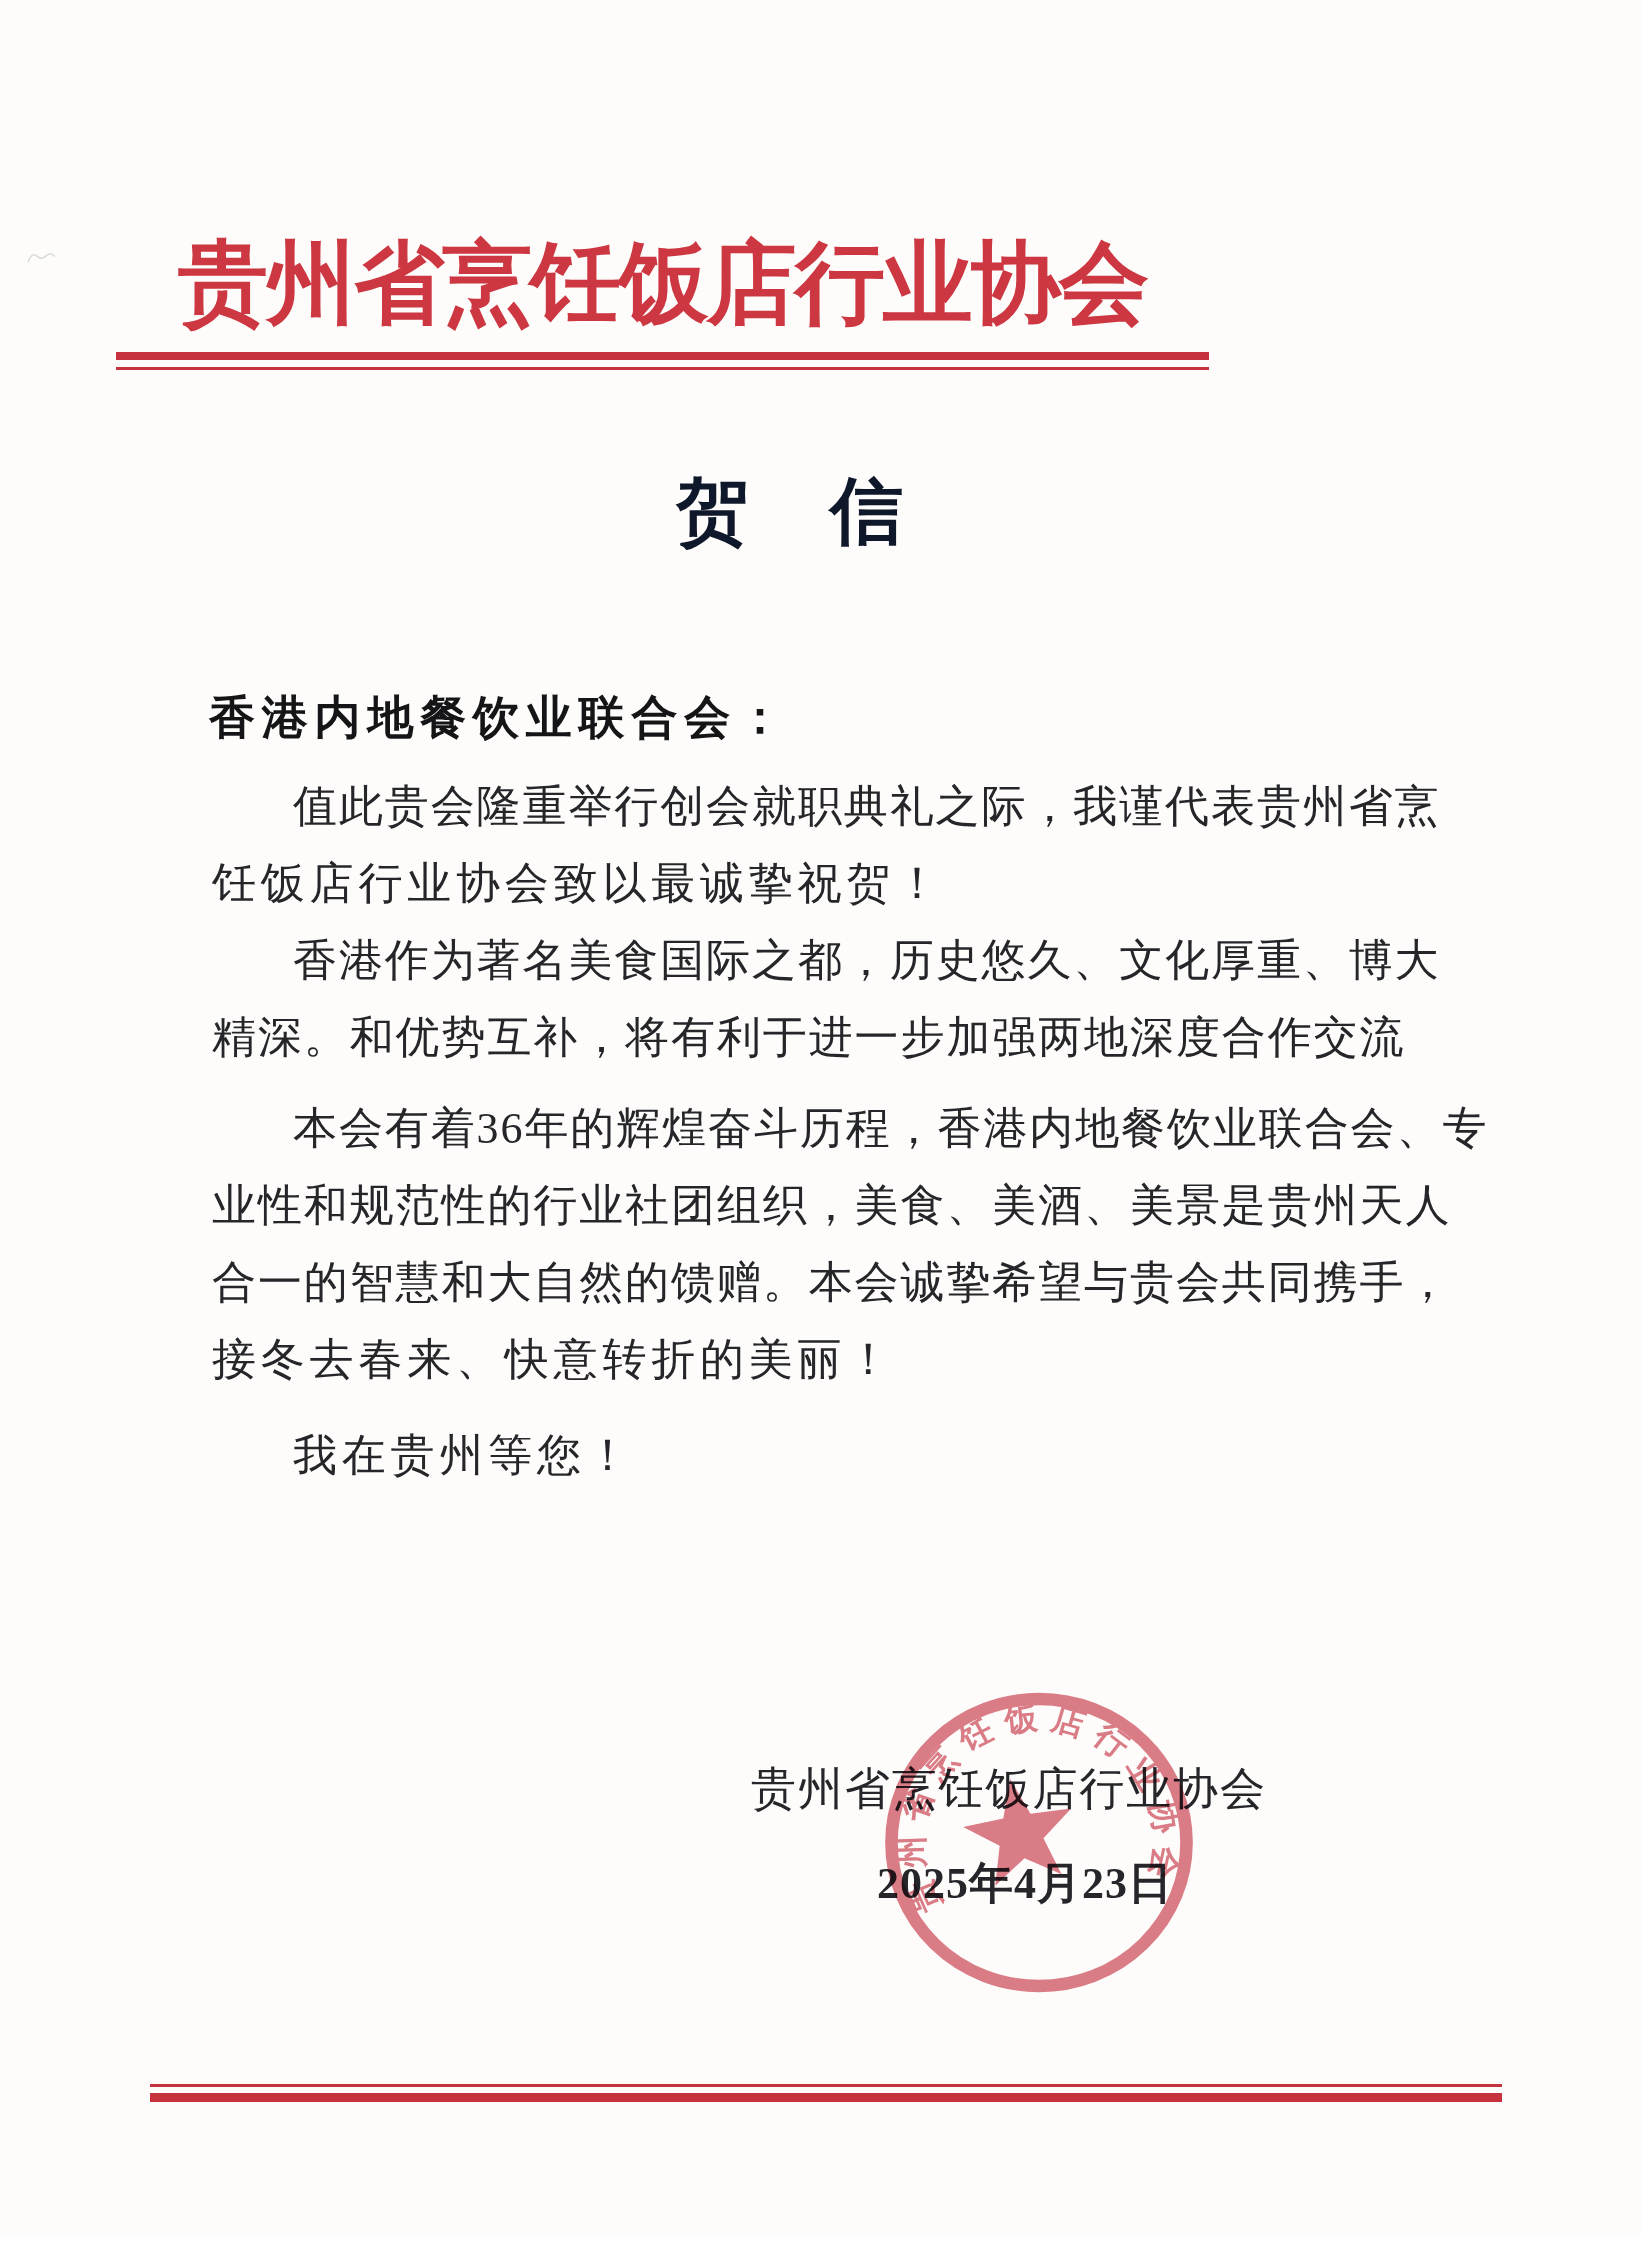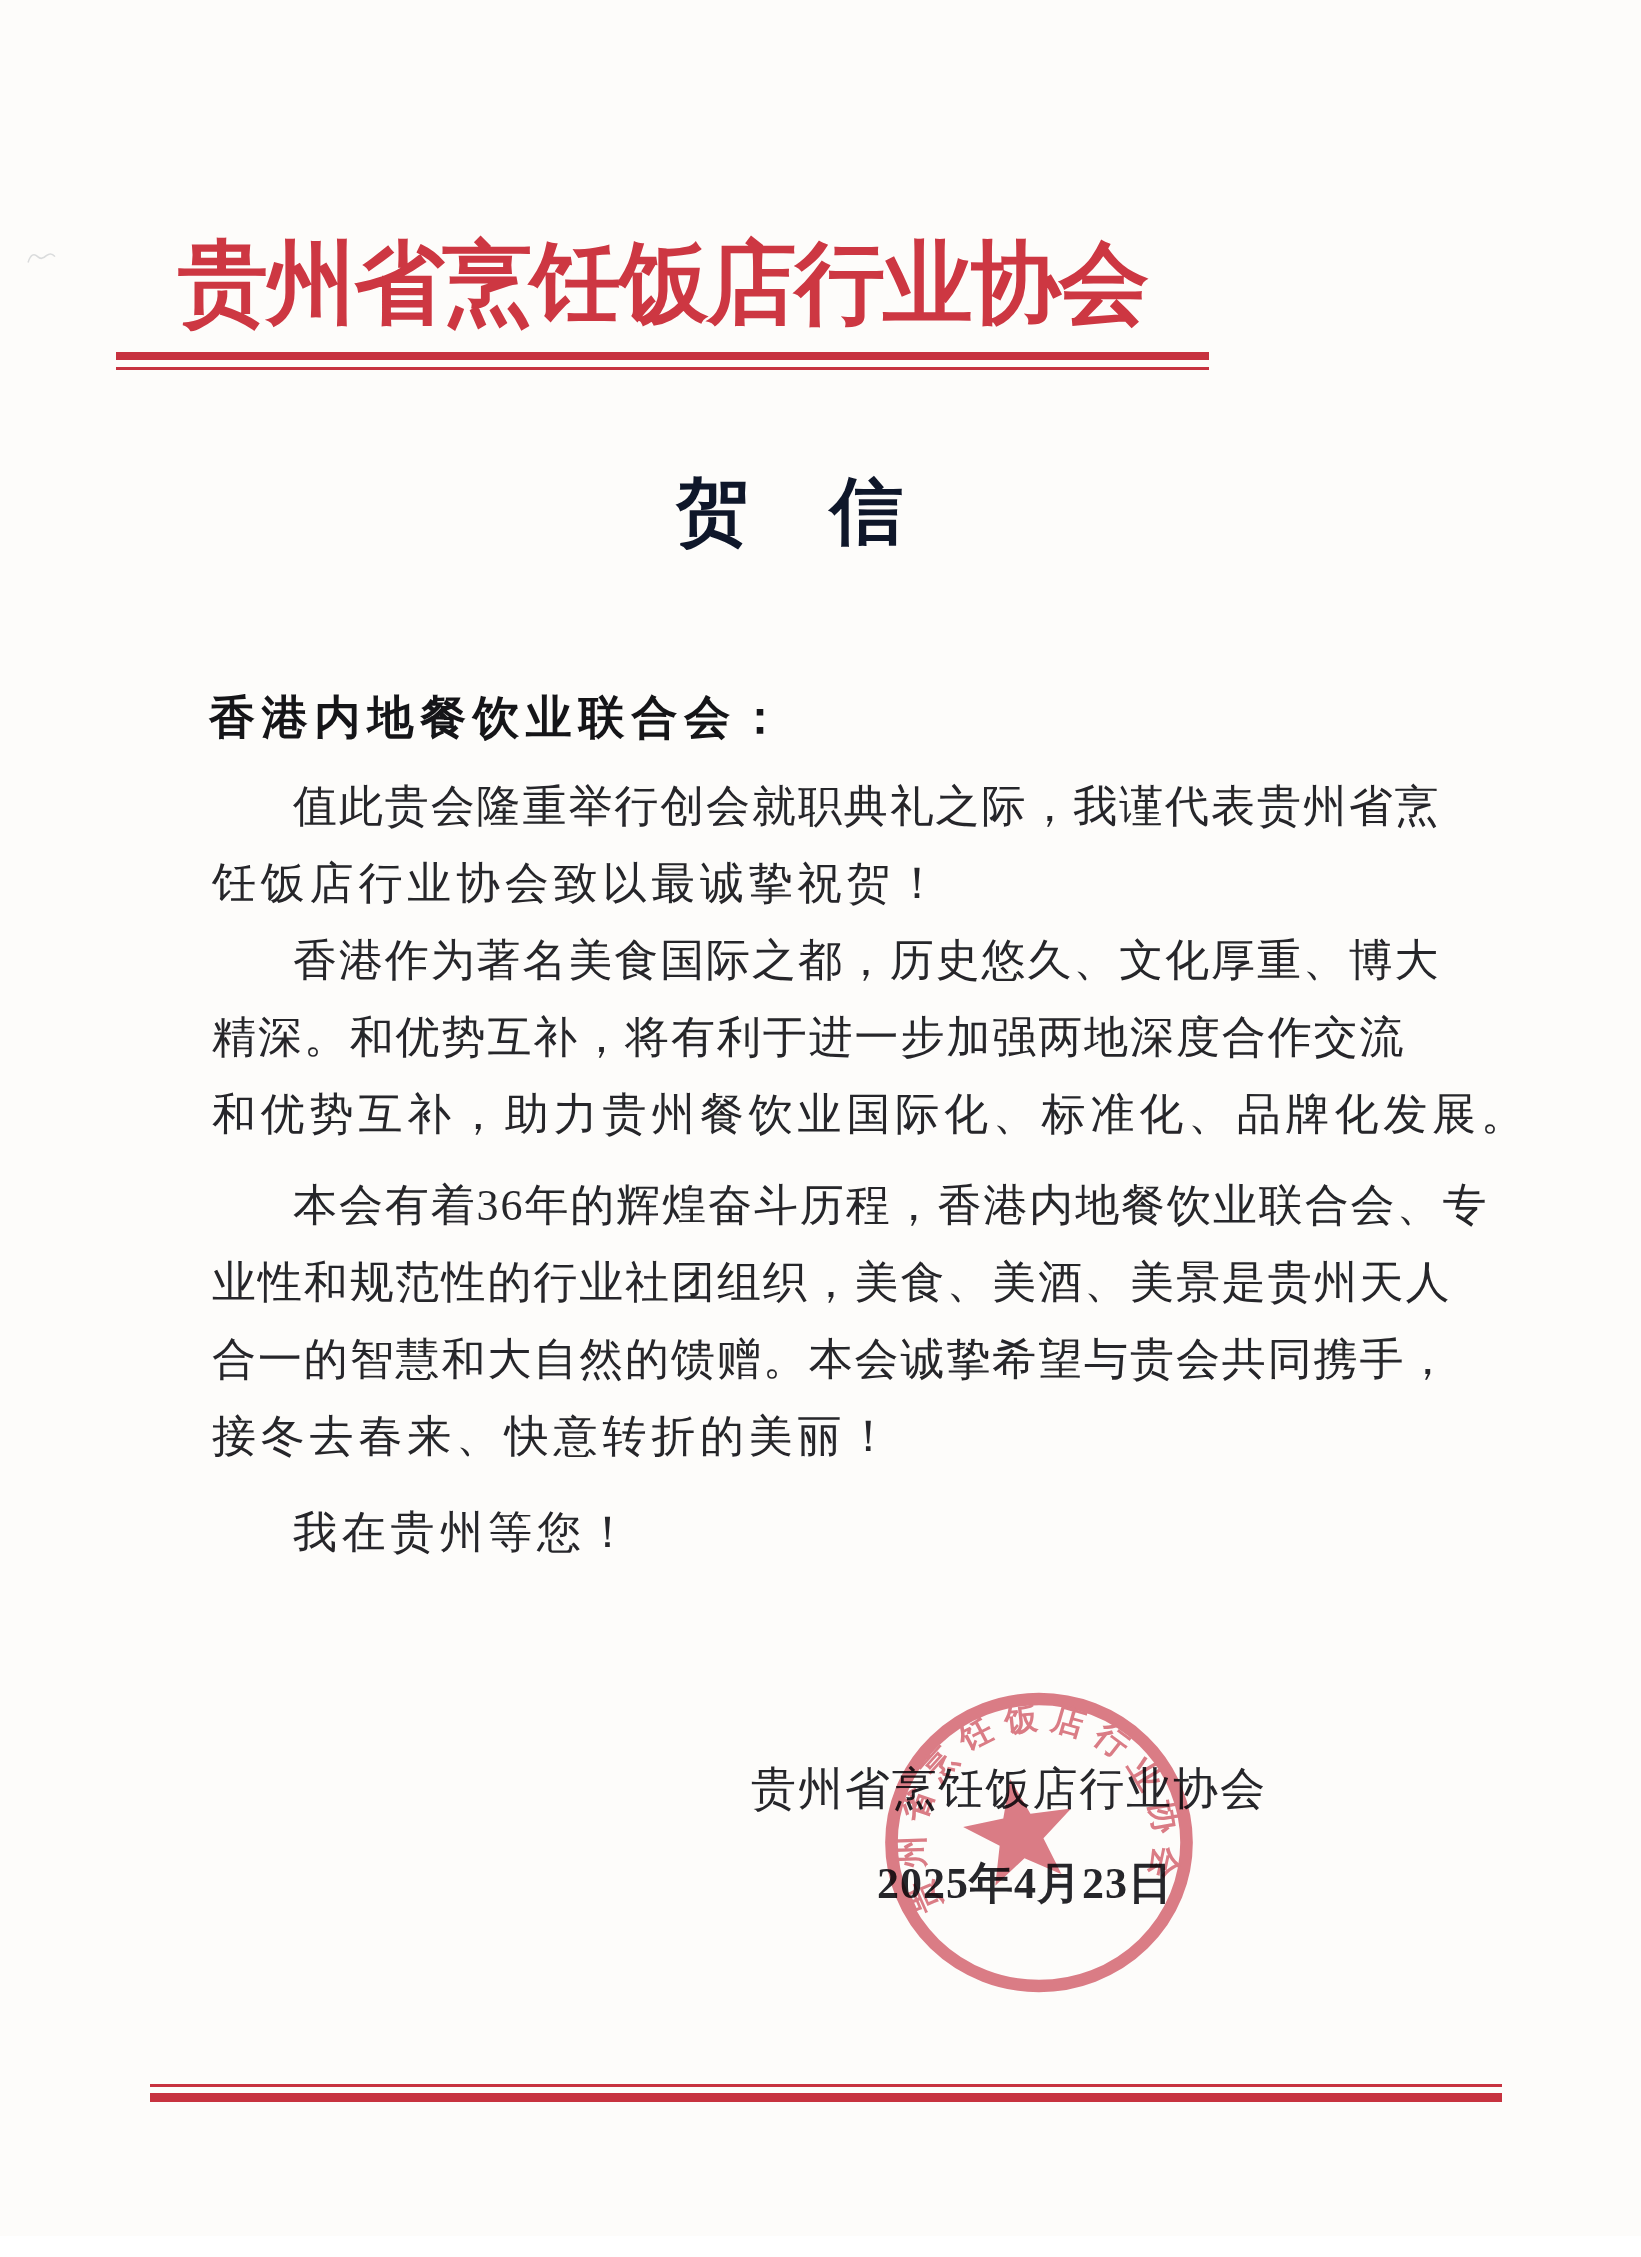--- a/index.html
+++ b/index.html
@@ -71,21 +71,20 @@
   <div class="salutation">香港内地餐饮业联合会：</div>
 
   <div class="body-text">
     <div class="para para-1">
       <div class="line ind">值此贵会隆重举行创会就职典礼之际，我谨代表贵州省烹</div>
       <div class="line end">饪饭店行业协会致以最诚挚祝贺！</div>
     </div>
     <div class="para para-2">
       <div class="line ind">香港作为著名美食国际之都，历史悠久、文化厚重、博大</div>
       <div class="line">精深。和优势互补，将有利于进一步加强两地深度合作交流</div>
-      <div class="line end">和优势互补，助力贵州餐饮业国际化、标准化、品牌化发展。</div>
     </div>
     <div class="para para-3">
       <div class="line ind">本会有着36年的辉煌奋斗历程，香港内地餐饮业联合会、专</div>
       <div class="line">业性和规范性的行业社团组织，美食、美酒、美景是贵州天人</div>
       <div class="line">合一的智慧和大自然的馈赠。本会诚挚希望与贵会共同携手，</div>
       <div class="line end">接冬去春来、快意转折的美丽！</div>
     </div>
     <div class="para para-4">
       <div class="line end ind">我在贵州等您！</div>
     </div>

